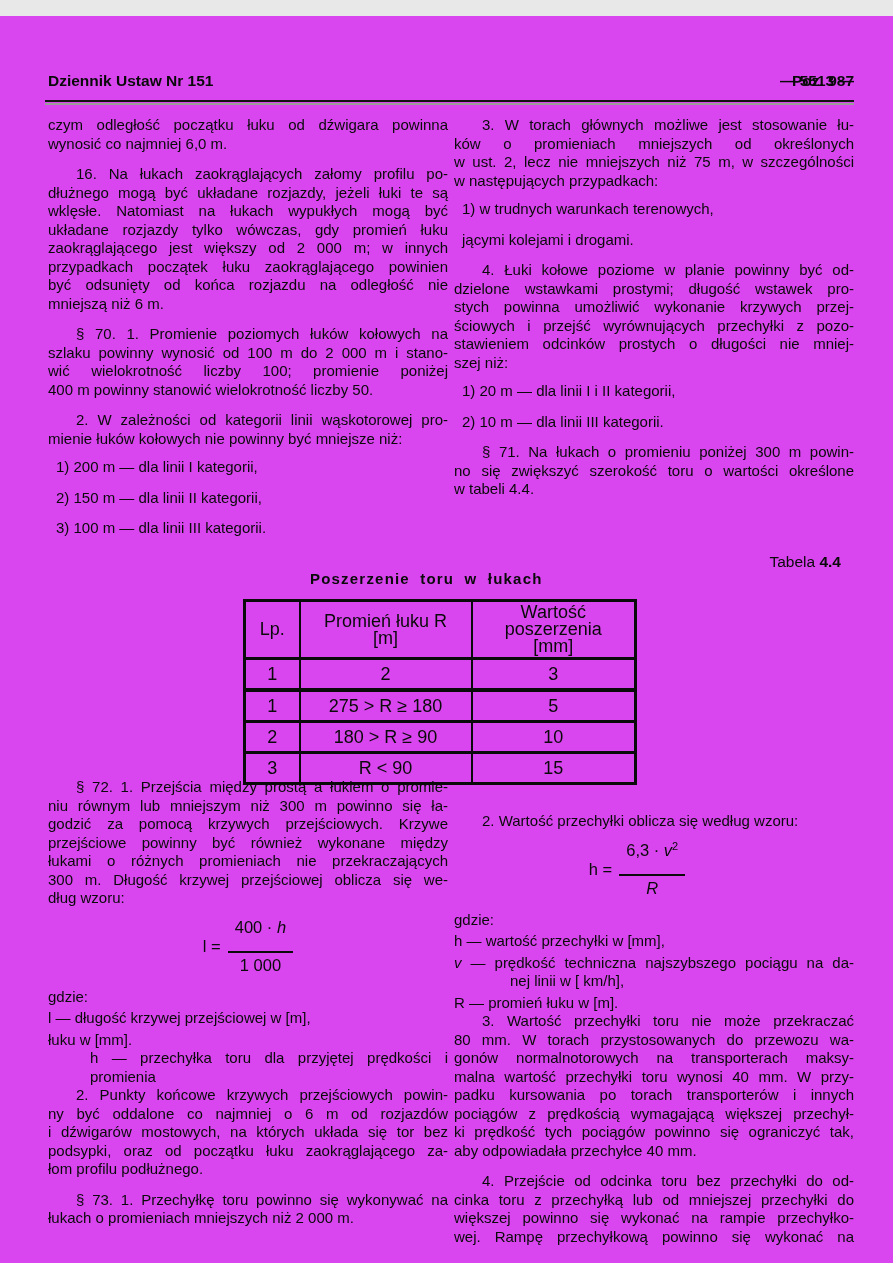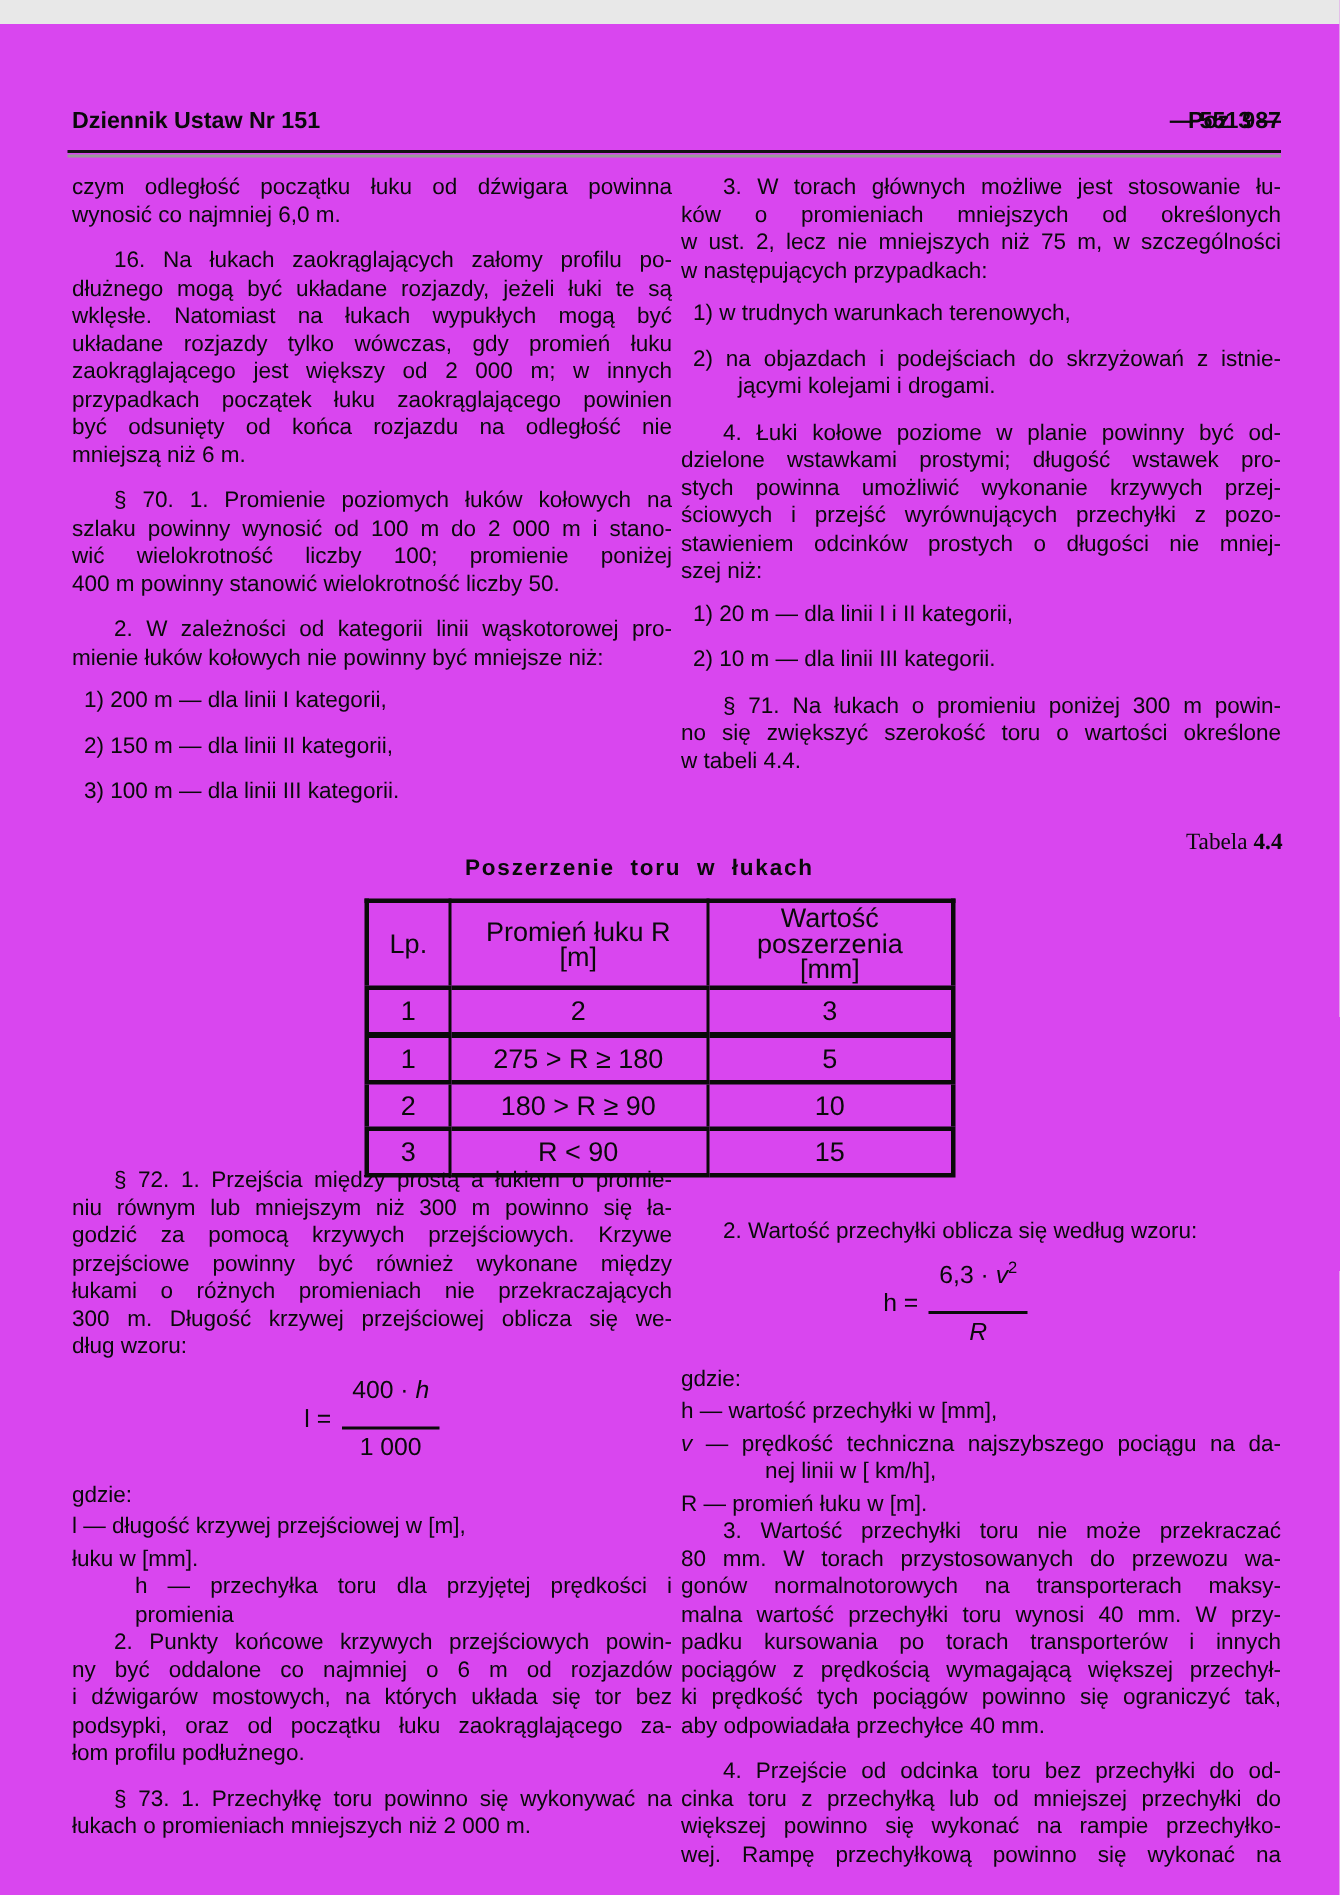--- a/index.html
+++ b/index.html
@@ -45,21 +45,21 @@
   .it{font-style:italic;}
   
   .formula{display:flex;justify-content:center;align-items:center;gap:7px;
     margin:10px 0 8px 0;font-size:16.5px;line-height:19px;}
   .formula .frac{display:inline-flex;flex-direction:column;text-align:center;}
   .formula .num{border-bottom:2px solid #0a0a0a;padding:0 7px 14px 7px;}
   .formula .den{padding-top:3px;}
   .formula sup{font-size:11px;vertical-align:super;line-height:0;}
   .formula.nudge{margin-right:34px;}
   
-  .tabela-label{position:absolute;right:38px;top:537px;font-size:15.5px;font-family:Liberation Serif, serif;}
+  .tabela-label{position:absolute;right:52px;top:537px;font-size:15.5px;}
   .tabela-label b{font-weight:bold;}
   .table-title{position:absolute;left:310px;top:554px;font-weight:bold;
     font-size:15px;letter-spacing:1.2px;word-spacing:5px;}
   table.ptable{position:absolute;left:243px;top:583px;width:391px;
     border-collapse:collapse;table-layout:fixed;
     border:3px solid #0a0a0a;font-size:18px;}
   .ptable th,.ptable td{border-left:2px solid #0a0a0a;border-right:2px solid #0a0a0a;
     text-align:center;vertical-align:middle;padding:2px 2px;font-weight:normal;}
   .ptable th{height:44px;white-space:pre-line;line-height:17px;border-bottom:3px solid #0a0a0a;}
   .ptable td{height:24px;border-bottom:3px solid #0a0a0a;}
@@ -121,21 +121,20 @@
     <div class="para ind">
         <div class="tline">3. W torach głównych możliwe jest stosowanie łu-</div>
         <div class="tline">ków o promieniach mniejszych od określonych</div>
         <div class="tline">w ust. 2, lecz nie mniejszych niż 75 m, w szczególności</div>
         <div class="tline last">w następujących przypadkach:</div>
       </div>
     <div class="para li first">
         <div class="tline last">1) w trudnych warunkach terenowych,</div>
       </div>
     <div class="para li hang30">
-        <div class="tline">2) na objazdach i podejściach do skrzyżowań z istnie-</div>
         <div class="tline last">jącymi kolejami i drogami.</div>
       </div>
     <div class="para ind">
         <div class="tline">4. Łuki kołowe poziome w planie powinny być od-</div>
         <div class="tline">dzielone wstawkami prostymi; długość wstawek pro-</div>
         <div class="tline">stych powinna umożliwić wykonanie krzywych przej-</div>
         <div class="tline">ściowych i przejść wyrównujących przechyłki z pozo-</div>
         <div class="tline">stawieniem odcinków prostych o długości nie mniej-</div>
         <div class="tline last">szej niż:</div>
       </div>

